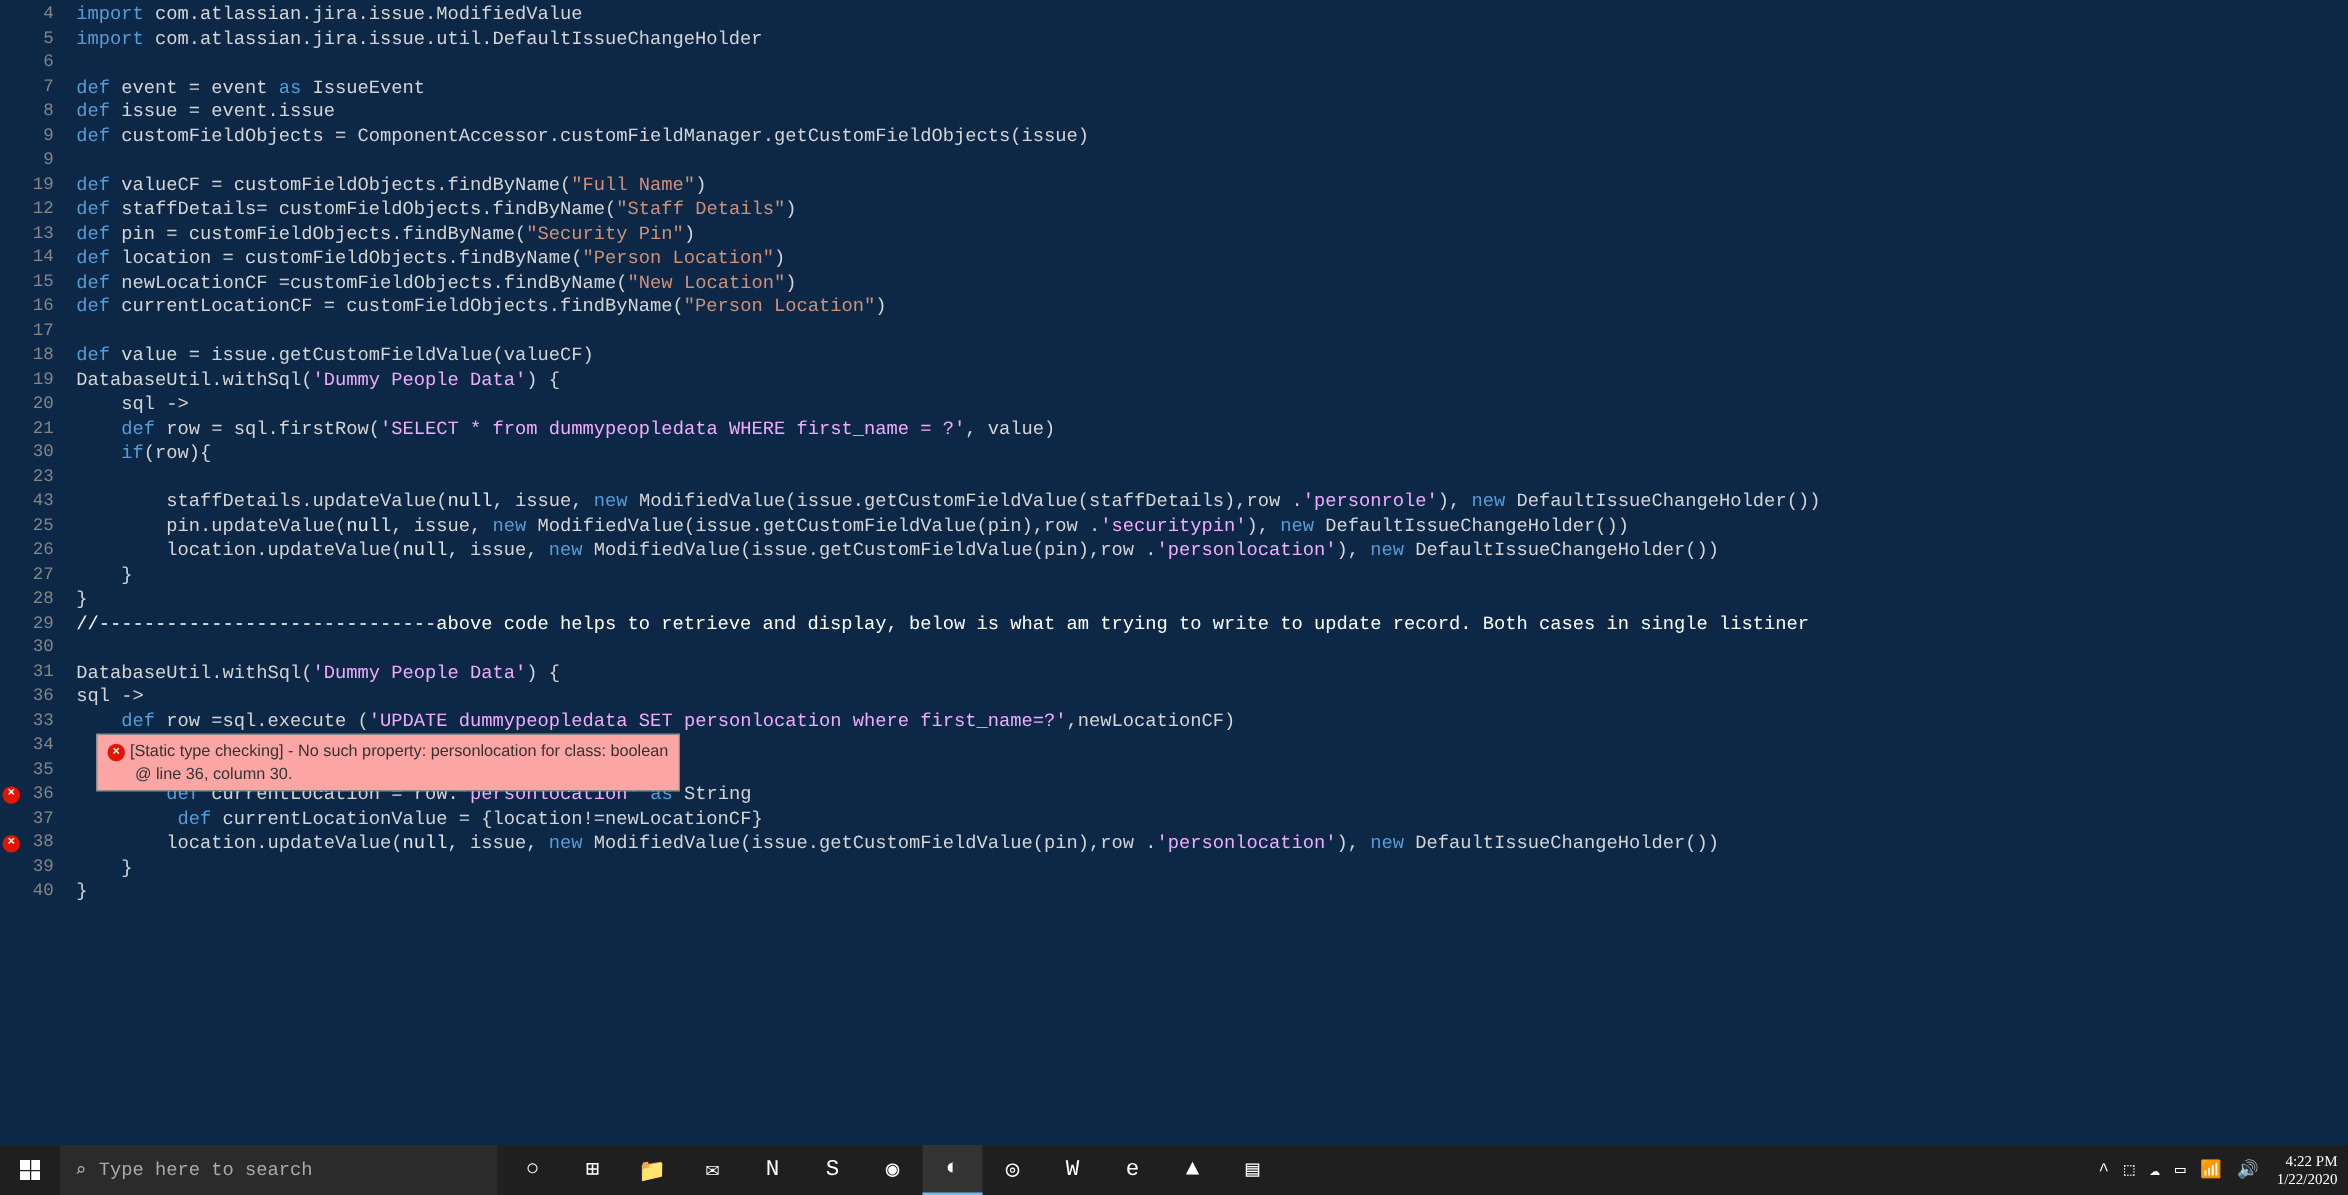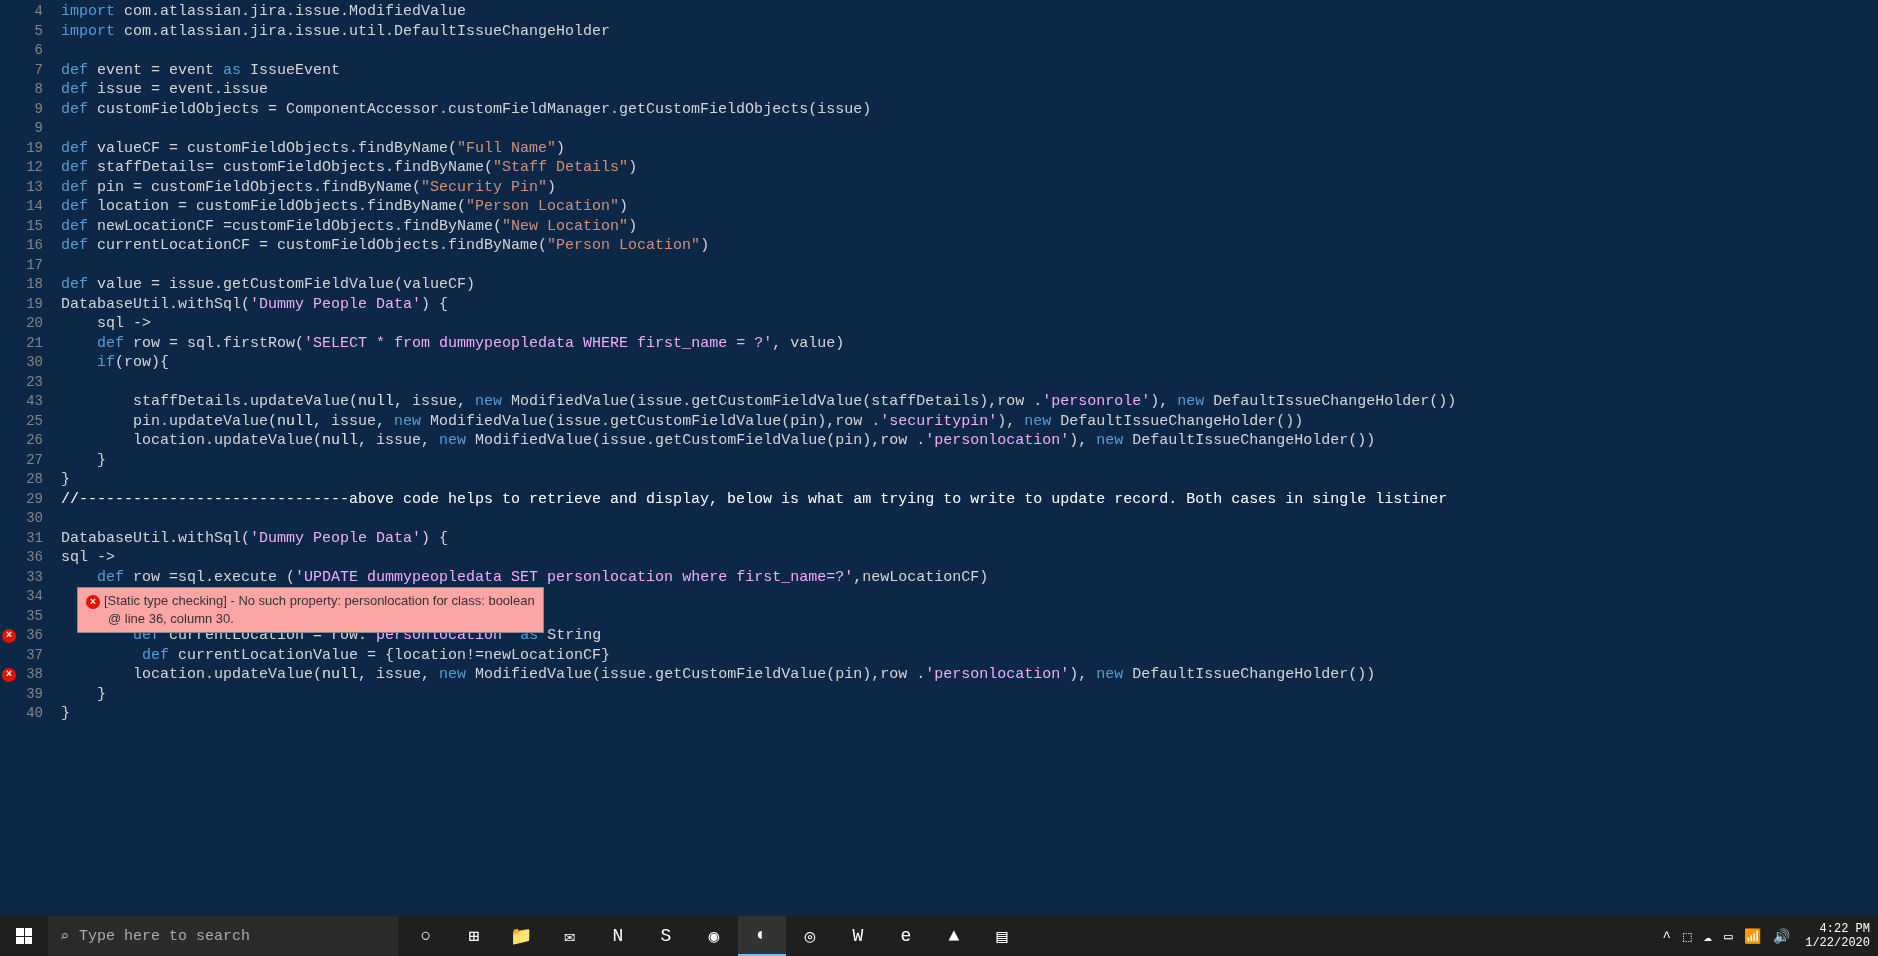--- a/index.html
+++ b/index.html
@@ -144,21 +144,21 @@
 .taskbar-right {
   margin-left: auto;
   display: flex;
   align-items: center;
   height: 40px;
   padding-right: 8px;
   color: white;
   font-size: 12px;
 }
 .tray-icon { margin: 0 6px; font-size: 14px; }
-.clock { text-align: right; margin-left: 8px; line-height: 1.2; font-size: 12px; }
+.clock { text-align: right; margin-left: 8px; line-height: 1.2; font-size: 12px; font-family: Liberation Serif, serif; }
 </style>
 </head>
 <body>
 
 <div class="editor-container">
   <div class="gutter" id="gutter">
       <div class="line-number">4</div>
       <div class="line-number">5</div>
       <div class="line-number">6</div>
       <div class="line-number">7</div>

